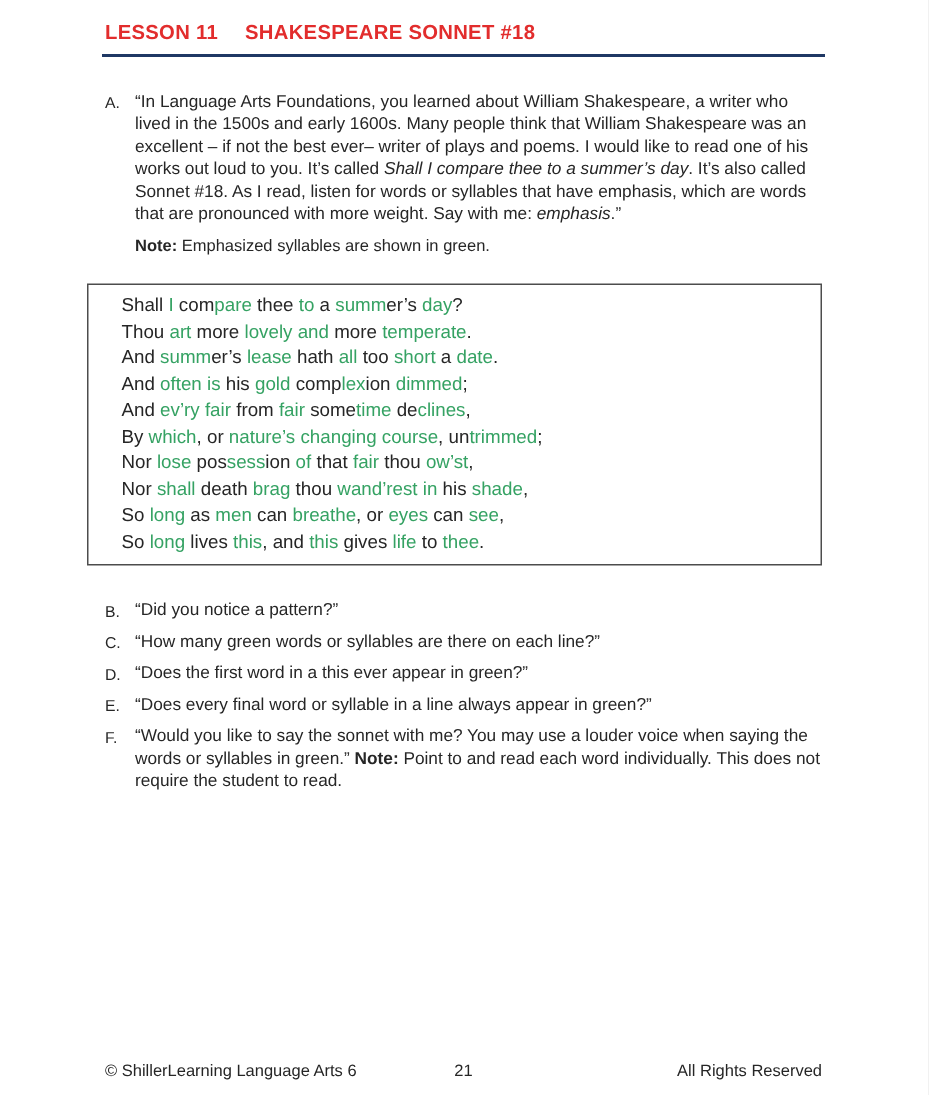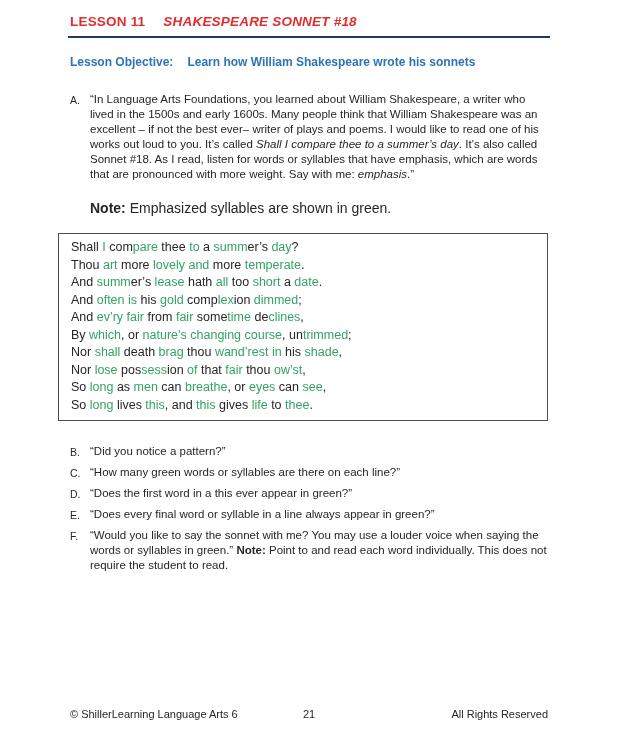--- a/index.html
+++ b/index.html
@@ -8,41 +8,41 @@
     width:619px; height:730px;
     margin:0 auto;
     background:#ffffff;
     font-family:"Liberation Sans", sans-serif;
     color:#262626;
     overflow:hidden;
   }
   .content { padding:14px 71px 0 70px; }
 
   .header-line { font-size:13.5px; font-weight:bold; color:var(--red,#e22d2d); letter-spacing:.2px; }
-  .header-line .title-gap { margin-left:18px;font-style:italic; }
+  .header-line .title-gap { margin-left:18px; }
   .header-rule { border:0; border-top:2px solid var(--navy,#1f3864); margin:7px 0 0 -2px; width:482px; }
 
   .objective { margin-top:17px; font-size:12px; font-weight:bold; color:var(--blue,#2e74b5); }
   .objective .obj-gap { margin-left:14px; }
 
   .list-item { display:flex; margin-top:0; font-size:11.5px; line-height:15px; }
   .item-a { margin-top:23px; }
   .list-label { width:20px; flex:0 0 20px; font-size:10.5px; padding-top:1px; }
   .list-body { flex:1; }
-  .note-para { margin:19px 0 0 20px; font-size:14px; line-height:15px; }
+  .note-para { margin:6px 0 0 20px; font-size:11px; line-height:15px; }
 
   .it { font-style:italic; }
   .bd { font-weight:bold; }
 
   .sonnet-box {
     margin:17px 0 0 -12px;
     width:490px;
     box-sizing:border-box;
     border:1px solid #4d4d4d;
-    padding:5px 12px 6px 12px;
+    padding:5px 12px 6px 22px;
     font-size:12.5px;
     line-height:17.5px;
   }
   .sonnet-line .green { color:var(--green,#35a263); }
 
   .questions { margin-top:23px; }
   .questions .list-item { margin-bottom:5px; }
 
   .footer {
     position:absolute;
@@ -58,39 +58,36 @@
 <body>
 
 <div class="page">
   <div class="content">
 
     <div class="header-line">
       <span>LESSON 11</span><span class="title-gap">SHAKESPEARE SONNET #18</span>
     </div>
     <hr class="header-rule">
 
-    <div class="objective">
-      <span>Lesson Objective:</span><span class="obj-gap">Learn how William Shakespeare wrote his sonnets</span>
-    </div>
 
     <div class="list-item item-a">
       <span class="list-label">A.</span>
       <span class="list-body"><span>“In Language Arts Foundations, you learned about William Shakespeare, a writer who lived in the 1500s and early 1600s. Many people think that William Shakespeare was an excellent – if not the best ever– writer of plays and poems. I would like to read one of his works out loud to you. It’s called </span><span class="it">Shall I compare thee to a summer’s day</span><span>. It’s also called Sonnet #18. As I read, listen for words or syllables that have emphasis, which are words that are pronounced with more weight. Say with me: </span><span class="it">emphasis</span><span>.”</span></span>
     </div>
     <div class="note-para"><span class="bd">Note:</span><span> Emphasized syllables are shown in green.</span></div>
 
     <div class="sonnet-box">
         <div class="sonnet-line"><span>Shall </span><span class="green">I</span><span> com</span><span class="green">pare</span><span> thee </span><span class="green">to</span><span> a </span><span class="green">summ</span><span>er’s </span><span class="green">day</span><span>?</span></div>
         <div class="sonnet-line"><span>Thou </span><span class="green">art</span><span> more </span><span class="green">lovely</span><span> </span><span class="green">and</span><span> more </span><span class="green">temperate</span><span>.</span></div>
         <div class="sonnet-line"><span>And </span><span class="green">summ</span><span>er’s </span><span class="green">lease</span><span> hath </span><span class="green">all</span><span> too </span><span class="green">short</span><span> a </span><span class="green">date</span><span>.</span></div>
         <div class="sonnet-line"><span>And </span><span class="green">often</span><span> </span><span class="green">is</span><span> his </span><span class="green">gold</span><span> comp</span><span class="green">lex</span><span>ion </span><span class="green">dimmed</span><span>;</span></div>
         <div class="sonnet-line"><span>And </span><span class="green">ev’ry</span><span> </span><span class="green">fair</span><span> from </span><span class="green">fair</span><span> some</span><span class="green">time</span><span> de</span><span class="green">clines</span><span>,</span></div>
         <div class="sonnet-line"><span>By </span><span class="green">which</span><span>, or </span><span class="green">nature’s</span><span> </span><span class="green">changing</span><span> </span><span class="green">course</span><span>, un</span><span class="green">trimmed</span><span>;</span></div>
+        <div class="sonnet-line"><span>Nor </span><span class="green">lose</span><span> pos</span><span class="green">sess</span><span>ion </span><span class="green">of</span><span> that </span><span class="green">fair</span><span> thou </span><span class="green">ow’st</span><span>,</span></div>
         <div class="sonnet-line"><span>Nor </span><span class="green">shall</span><span> death </span><span class="green">brag</span><span> thou </span><span class="green">wand’rest</span><span> </span><span class="green">in</span><span> his </span><span class="green">shade</span><span>,</span></div>
-        <div class="sonnet-line"><span>Nor </span><span class="green">lose</span><span> pos</span><span class="green">sess</span><span>ion </span><span class="green">of</span><span> that </span><span class="green">fair</span><span> thou </span><span class="green">ow’st</span><span>,</span></div>
         <div class="sonnet-line"><span>So </span><span class="green">long</span><span> as </span><span class="green">men</span><span> can </span><span class="green">breathe</span><span>, or </span><span class="green">eyes</span><span> can </span><span class="green">see</span><span>,</span></div>
         <div class="sonnet-line"><span>So </span><span class="green">long</span><span> lives </span><span class="green">this</span><span>, and </span><span class="green">this</span><span> gives </span><span class="green">life</span><span> to </span><span class="green">thee</span><span>.</span></div>
       </div>
 
     <div class="questions">
         <div class="list-item">
           <span class="list-label">B.</span>
           <span class="list-body"><span>“Did you notice a pattern?”</span></span>
         </div>
         <div class="list-item">

